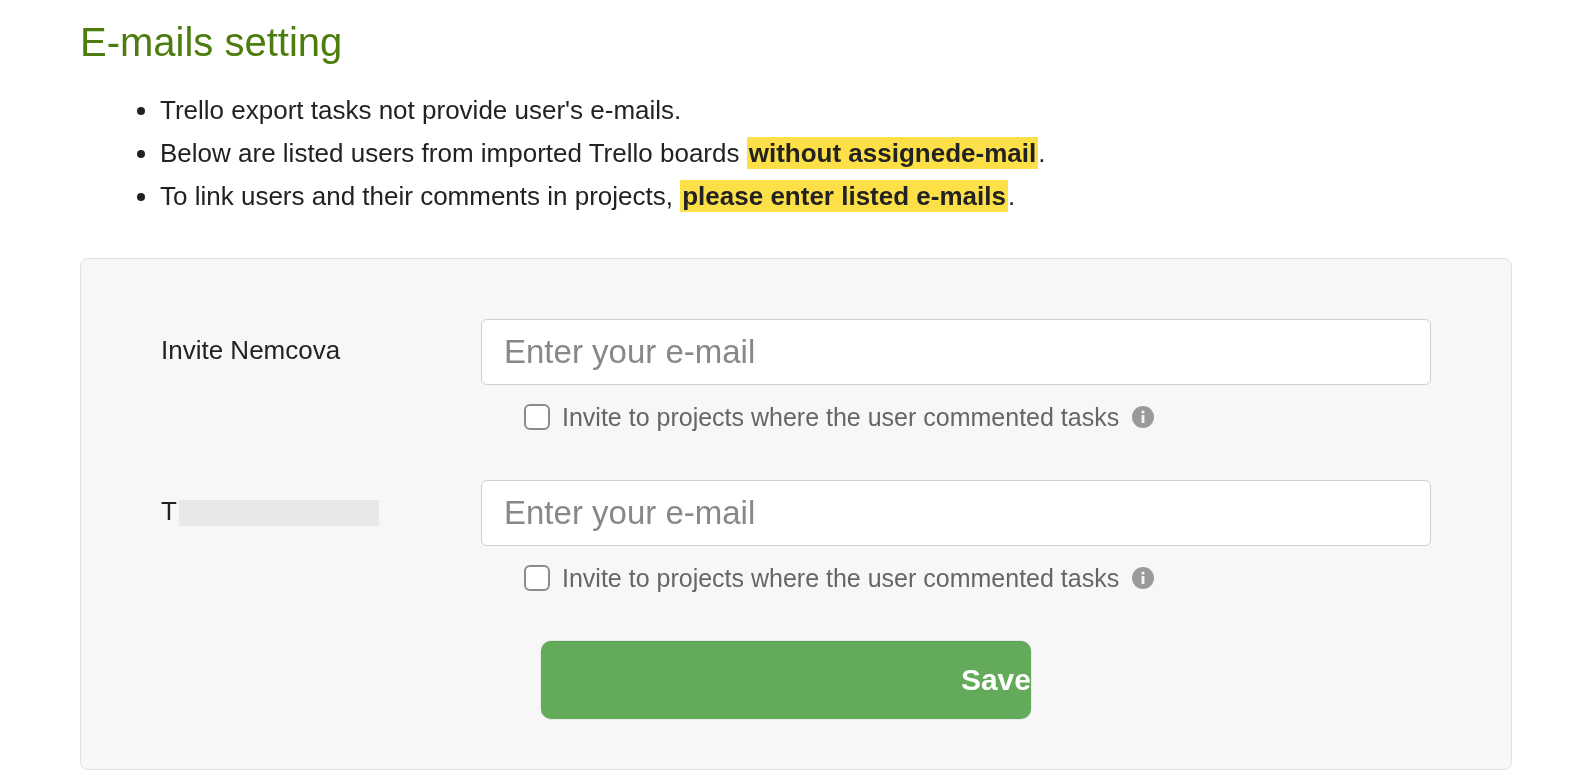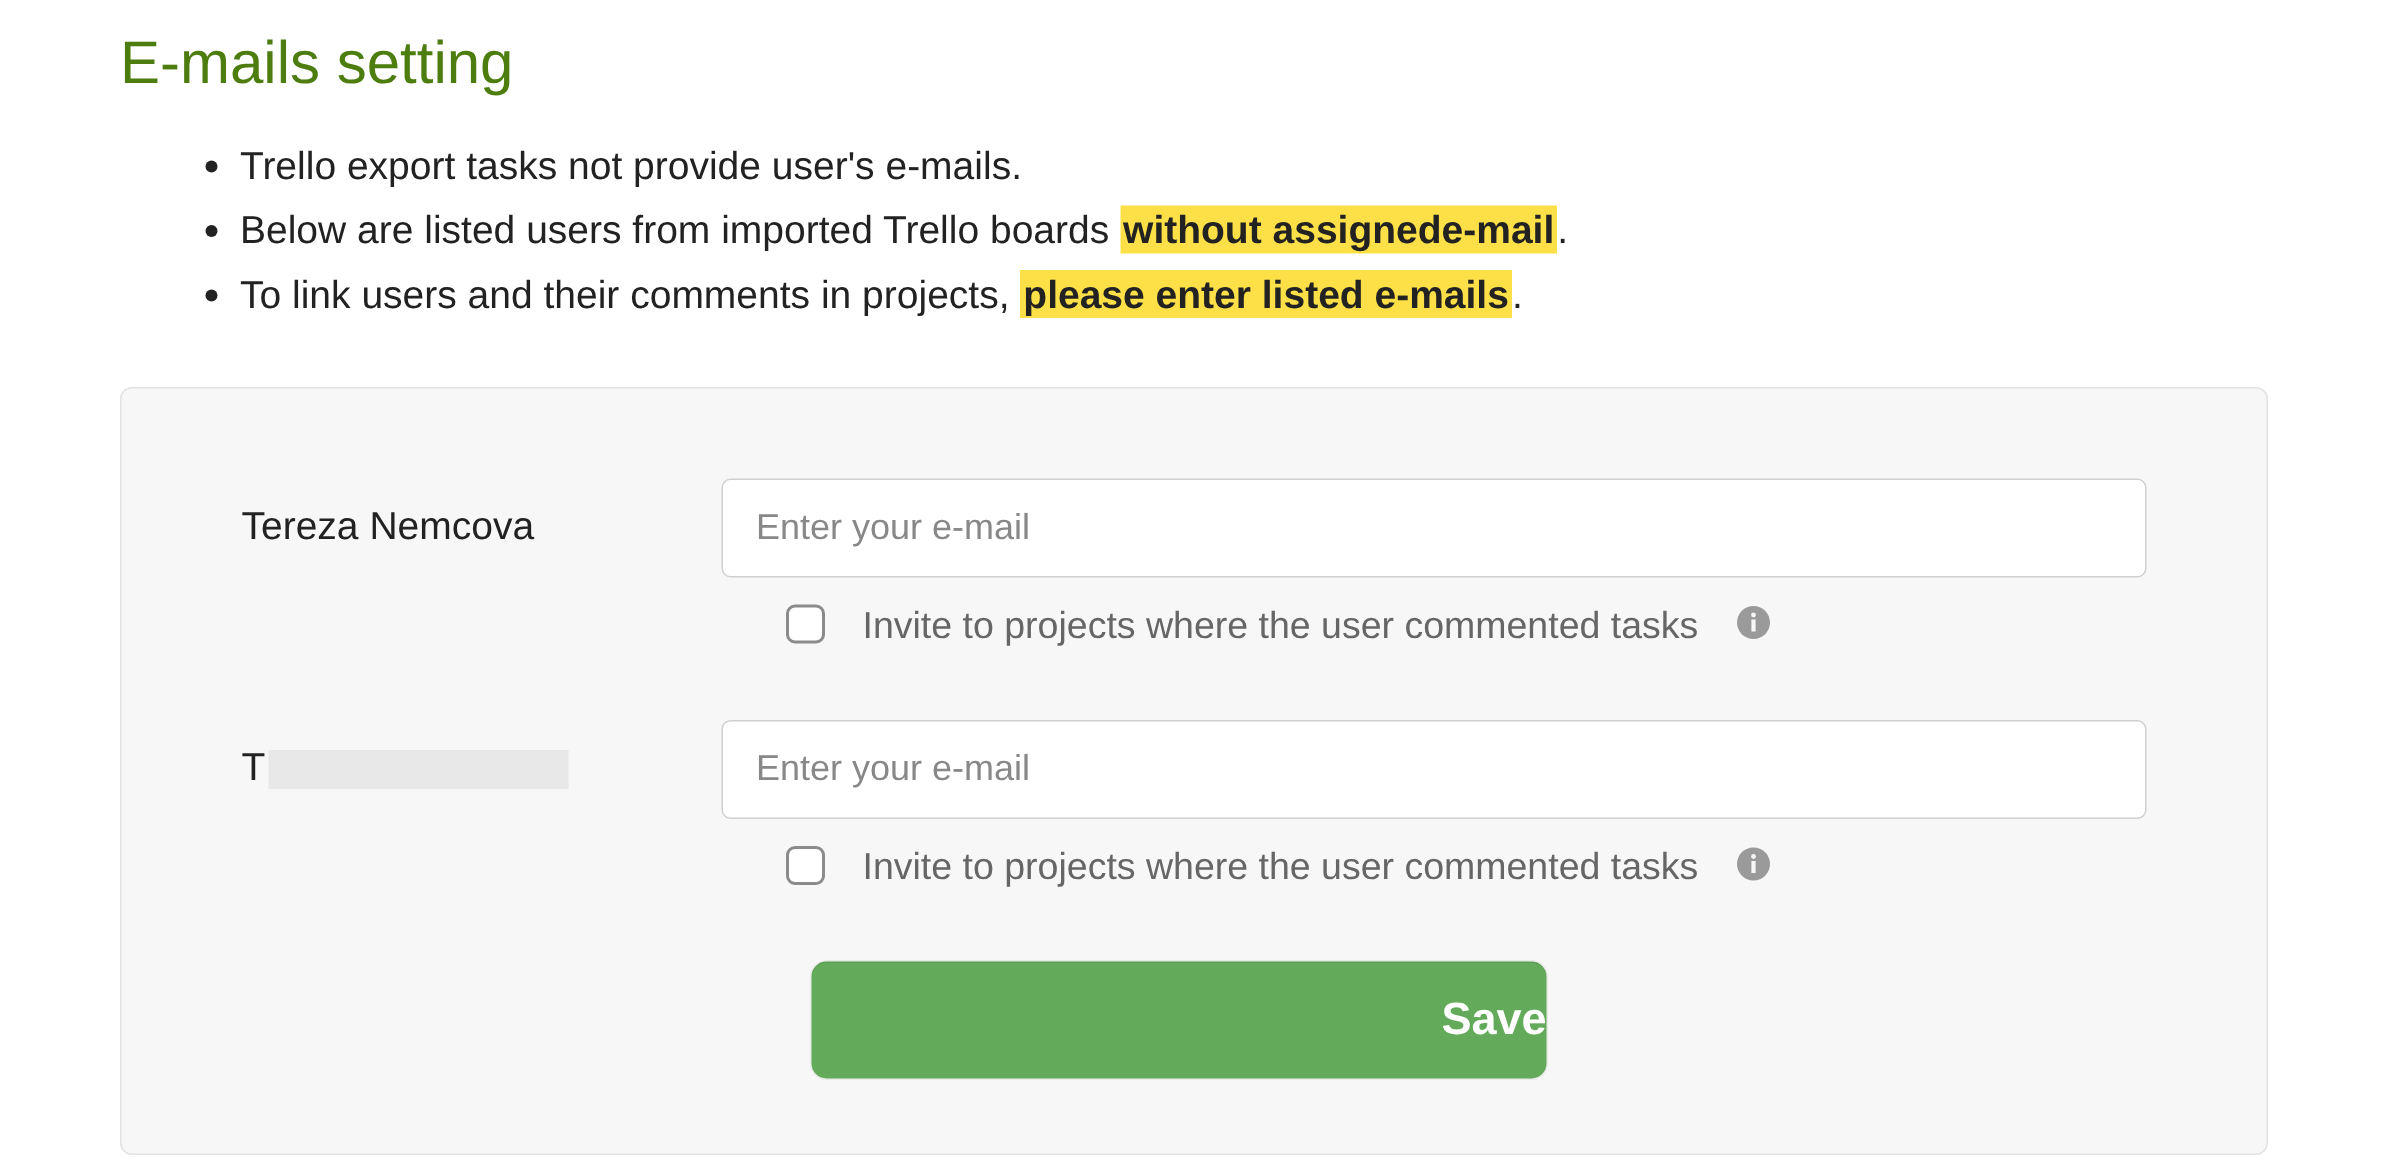--- a/index.html
+++ b/index.html
@@ -61,32 +61,32 @@
     }
     .user-fields {
       flex: 1;
     }
     .email-input {
       width: 100%;
       height: 66px;
       border: 1px solid #d0d0d0;
       border-radius: 6px;
       padding: 0 22px;
-      font-size: 24px;
+      font-size: 33px;
       background: #fff;
       color: #333;
     }
     .email-input::placeholder {
       color: #888;
     }
     .checkbox-row {
       display: flex;
-      align-items: flex-start;
+      align-items: center;
       margin-top: 18px;
-      gap: 25px;
+      gap: 12px;
       padding-left: 43px;
     }
     .checkbox-row input[type="checkbox"] {
       width: 26px;
       height: 26px;
       border-radius: 6px;
       border: 2px solid #8b8b8b;
       appearance: none;
       cursor: pointer;
       background: #fff;
@@ -139,21 +139,21 @@
   </li>
   <li>
     <span>To link users and their comments in projects, </span><span class="highlight">please enter listed e-mails</span><span>.</span>
   </li>
 </ul>
 
 <div class="form-panel">
 
   <div class="user-row">
     <div class="user-name">
-      <span>Tereza Nemcova</span>
+      <span>Invite Nemcova</span>
     </div>
     <div class="user-fields">
       <input type="text" class="email-input" placeholder="Enter your e-mail" style="">
       <div class="checkbox-row">
         <input type="checkbox" style="">
         <span class="checkbox-label">Invite to projects where the user commented tasks</span>
         <span class="info-icon">
           <svg viewBox="0 0 24 24" fill="currentColor">
               <circle cx="12" cy="12" r="11"></circle>
               <rect x="10.6" y="10" width="2.8" height="8" fill="#f7f7f7"></rect>

